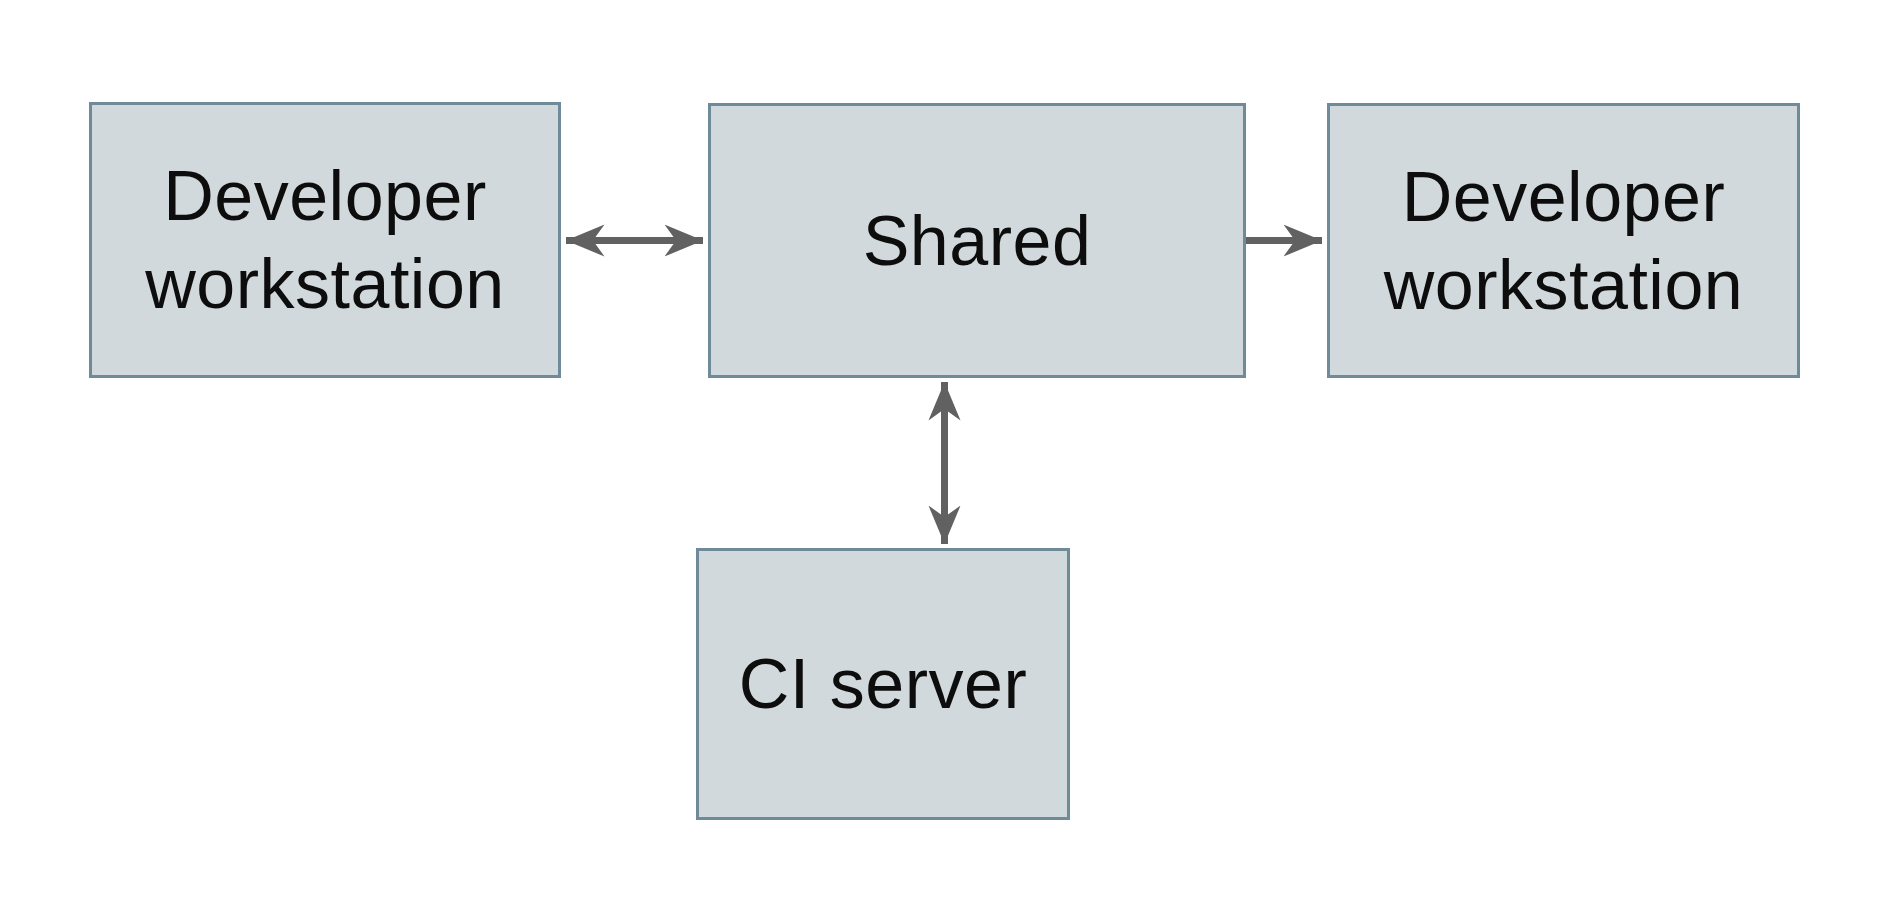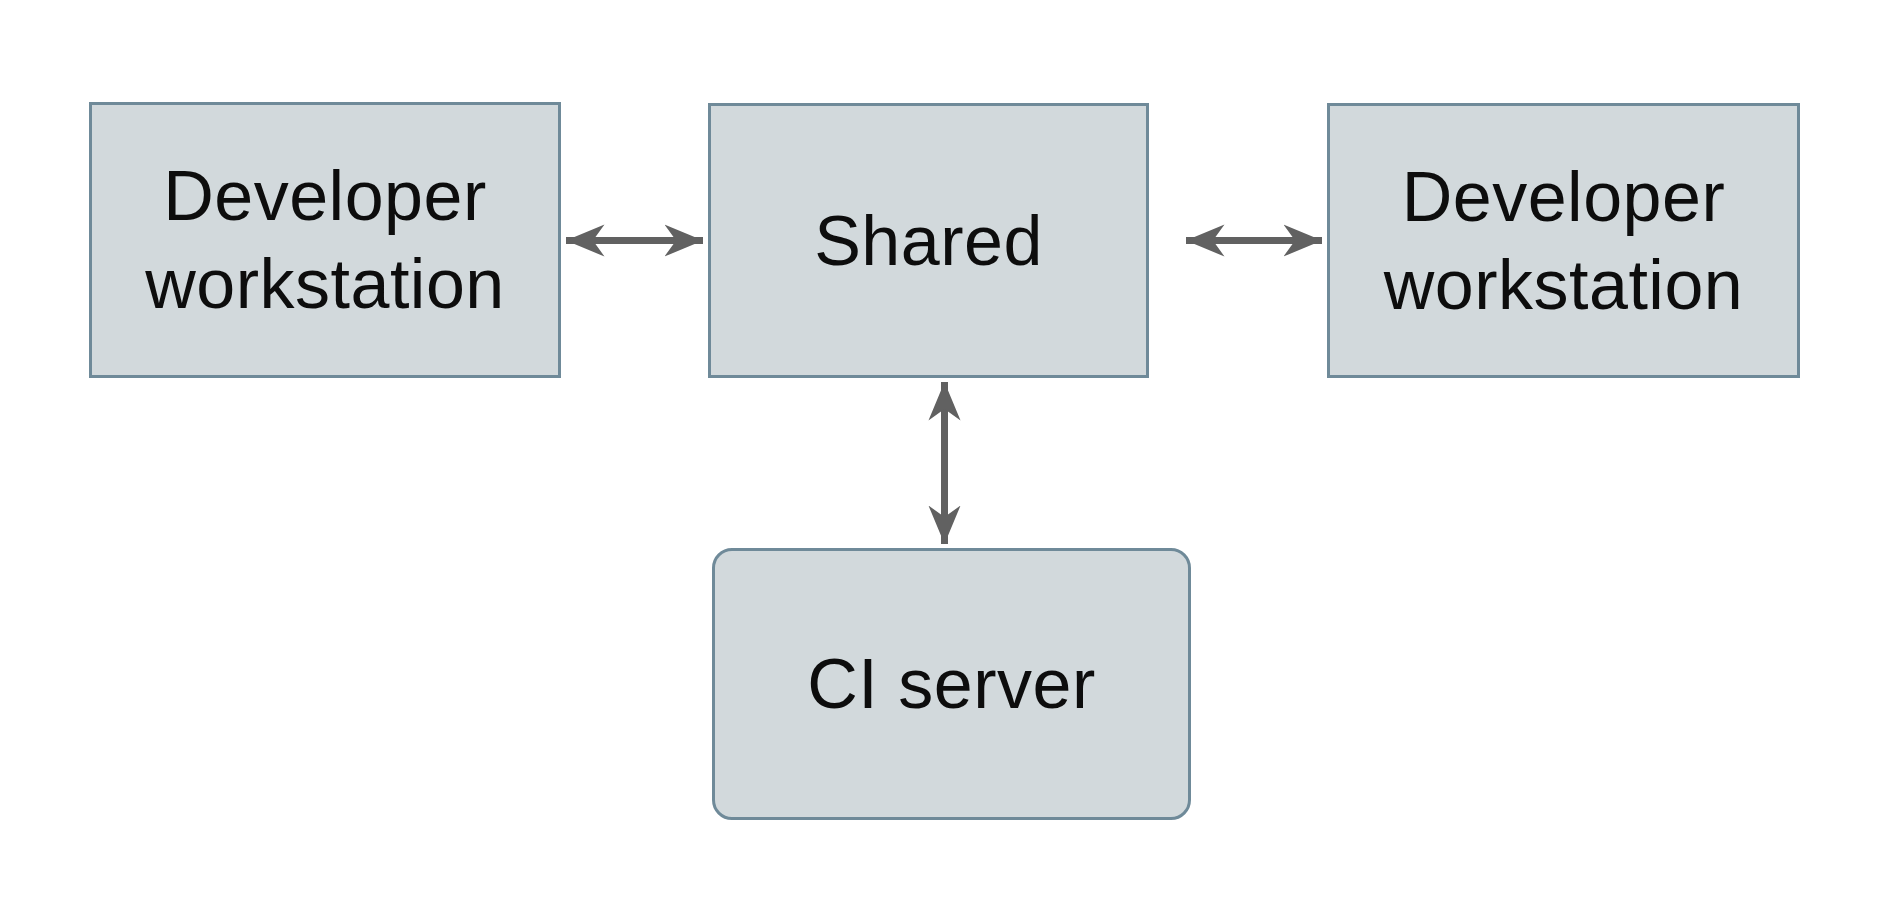--- a/index.html
+++ b/index.html
@@ -30,23 +30,23 @@
     align-items: center;
     justify-content: center;
     text-align: center;
     color: var(--text);
     font-size: 70px;
     line-height: 88px;
     letter-spacing: 0.5px;
   }
   .node span { display: block; white-space: nowrap; }
   #node-dev-left  { left:  89px; top: 102px; width: 472px; height: 276px; }
-  #node-shared    { left: 708px; top: 103px; width: 441px; height: 275px; }
+  #node-shared    { left: 708px; top: 103px; width: 538px; height: 275px; }
   #node-dev-right { left: 1327px; top: 103px; width: 473px; height: 275px; }
-  #node-ci        { left: 712px; top: 548px; width: 479px; height: 272px; border-radius: 20px; }
+  #node-ci        { left: 696px; top: 548px; width: 374px; height: 272px; }
   svg.edges {
     position: absolute;
     left: 0; top: 0;
     width: 1900px; height: 922px;
     pointer-events: none;
   }
   .edge-line {
     stroke: var(--arrow);
     stroke-width: 7;
     fill: none;

